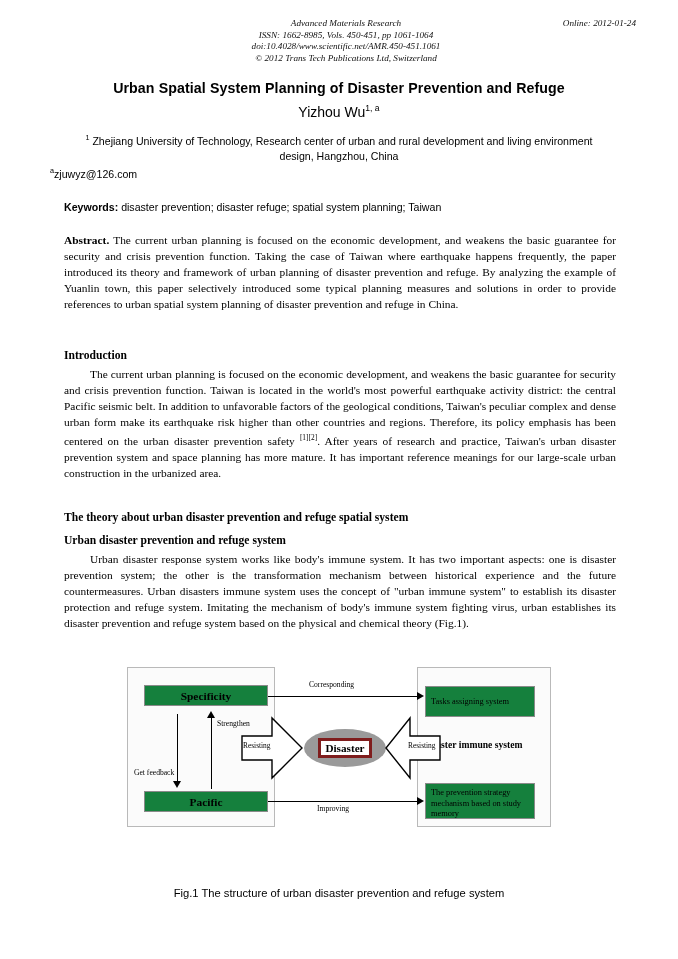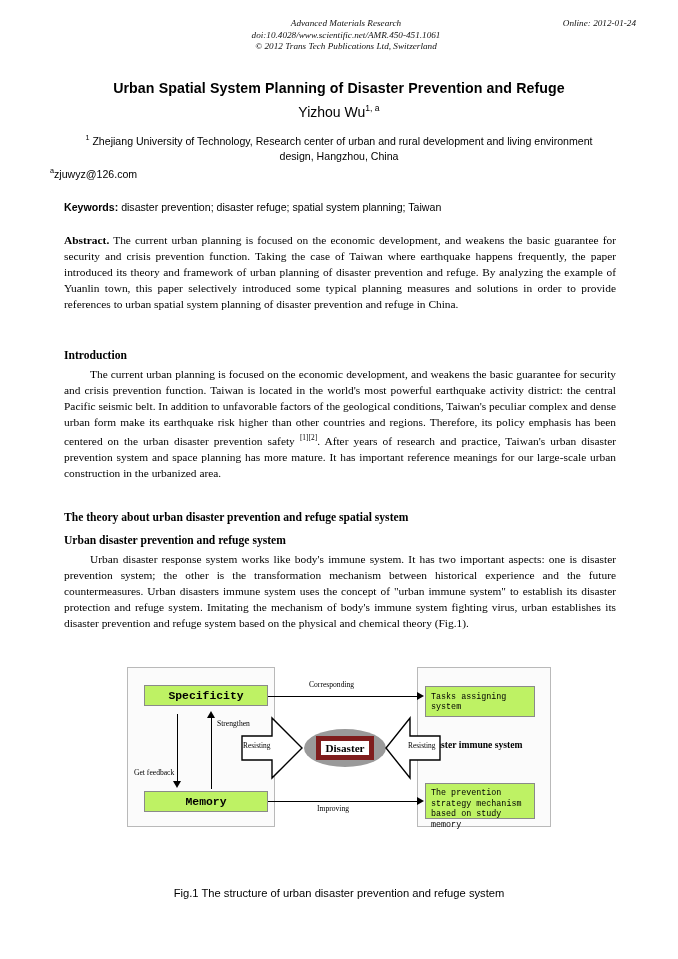--- a/index.html
+++ b/index.html
@@ -186,23 +186,23 @@
     width: 148px; height: 160px;
   }
   #panel-right {
     left: 290px; top: 0px;
     width: 134px; height: 160px;
   }
 
   .fig-box {
     position: absolute;
     border: 1px solid #8a8a8a;
-    background: #bef264;
+    background: #15803d;
     box-sizing: border-box;
-    font-family: Liberation Mono, monospace;
+    font-family: Liberation Serif, serif;
     z-index: 6;
   }
   .fig-box.centered {
     display: flex;
     align-items: center;
     justify-content: center;
     font-weight: bold;
     font-size: 11.4px;
   }
   .fig-box.texty {
@@ -238,21 +238,21 @@
     height: 38px;
     border-radius: 50%;
     background: #9a9a9a;
     z-index: 5;
     display: flex;
     align-items: center;
     justify-content: center;
   }
   .disaster-label {
     background: #ffffff;
-    border: 5px solid #7f1d1d;
+    border: 3px solid #7f1d1d;
     padding: 0px 4px;
     font-family: "Liberation Serif", serif;
     font-weight: bold;
     font-size: 11.2px;
     line-height: 14px;
   }
 
   
   .hline {
     position: absolute;
@@ -318,20 +318,21 @@
 </head>
 <body>
 
 <div class="page">
 
   <div class="journal-header">
     <div class="jh-row">
       <span>Advanced Materials Research</span>
       <span class="jh-online">Online: 2012-01-24</span>
     </div>
+    <div class="jh-row">ISSN: 1662-8985, Vols. 450-451, pp 1061-1064</div>
     <div class="jh-row">doi:10.4028/www.scientific.net/AMR.450-451.1061</div>
     <div class="jh-row">© 2012 Trans Tech Publications Ltd, Switzerland</div>
   </div>
 
   <div class="doc-title">Urban Spatial System Planning of Disaster Prevention and Refuge</div>
 
   <div class="doc-author">
     <span>Yizhou Wu</span><sup>1, a</sup>
   </div>
 
@@ -365,21 +366,21 @@
   <div class="body-par" id="subsec-par">
     <span class="indent"></span><span>Urban disaster response system works like body's immune system. It has two important aspects: one is disaster prevention system; the other is the transformation mechanism between historical experience and the future countermeasures. Urban disasters immune system uses the concept of "urban immune system" to establish its disaster protection and refuge system. Imitating the mechanism of body's immune system fighting virus, urban establishes its disaster prevention and refuge system based on the physical and chemical theory (Fig.1).</span>
   </div>
 
   <div class="figure-wrap">
 
     <div class="fig-panel" id="panel-left"></div>
     <div class="fig-panel" id="panel-right"></div>
 
     <div class="fig-box centered" id="box-specificity">Specificity</div>
-    <div class="fig-box centered" id="box-memory">Memory</div>
+    <div class="fig-box centered" id="box-memory">Pacific</div>
 
     <div class="fig-box" id="box-tasks">Tasks assigning system</div>
     <div class="fig-box texty" id="box-prevention">The prevention strategy mechanism based on study memory</div>
     <div class="immune-label">Disaster immune system</div>
 
     <div class="disaster-ellipse">
       <span class="disaster-label">Disaster</span>
     </div>
 
     <div class="hline" style="left:141px; top:29px; width:150px;"></div>

